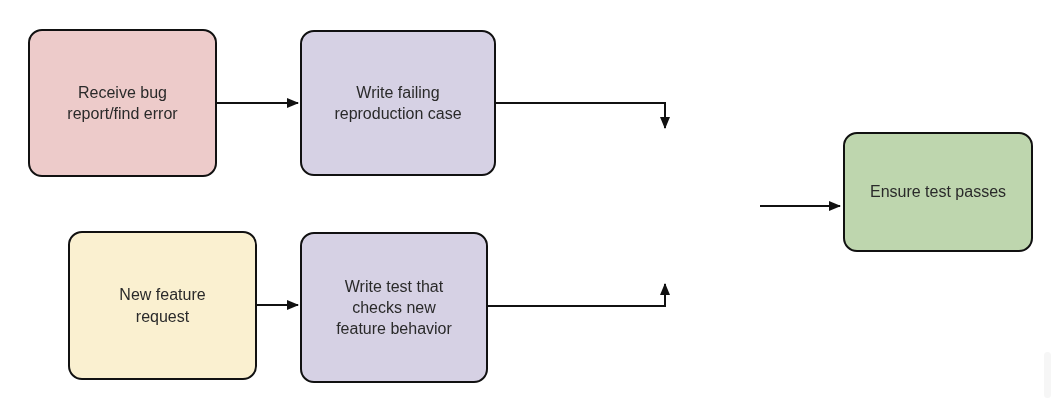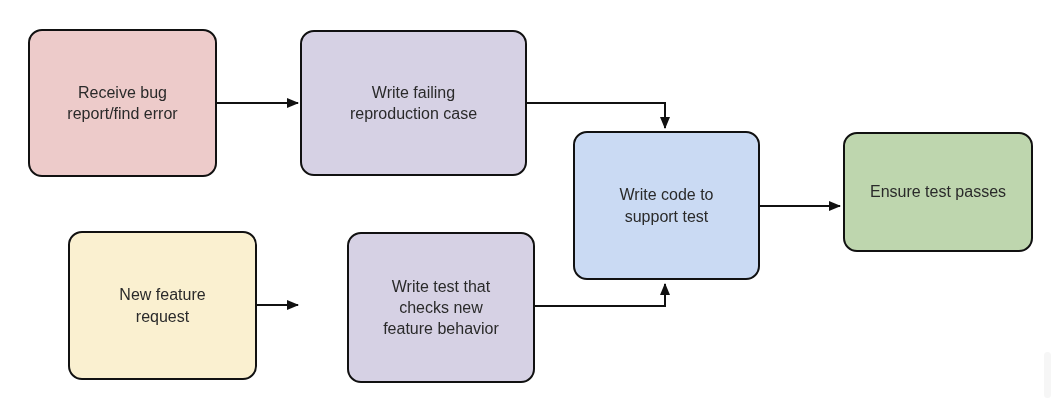--- a/index.html
+++ b/index.html
@@ -20,21 +20,21 @@
     align-items: center;
     justify-content: center;
     text-align: center;
     color: #2a2a2a;
     font-size: 16px;
     line-height: 1.32;
     white-space: pre-line;
     padding: 8px;
   }
   #n1 { left: 28px;  top: 29px;  width: 189px; height: 148px; }
-  #n2 { left: 300px; top: 30px;  width: 227px; height: 146px; }
+  #n2 { left: 300px; top: 30px;  width: 196px; height: 146px; }
   #n3 { left: 28px;  top: 231px; width: 189px; height: 149px; margin-left: 40px; }
   #n4 { left: 300px; top: 232px; width: 188px; height: 151px; }
   #n5 { left: 573px; top: 131px; width: 187px; height: 149px; }
   #n6 { left: 843px; top: 132px; width: 190px; height: 120px; text-align: center; }
   #edges {
     position: absolute;
     left: 0; top: 0;
     width: 1056px; height: 403px;
     pointer-events: none;
   }
@@ -66,23 +66,21 @@
 
   <div id="n1" class="node" style="background: rgb(237, 203, 202);">Receive bug
 report/find error</div>
 
   <div id="n2" class="node" style="background: rgb(214, 209, 228);">Write failing
 reproduction case</div>
 
   <div id="n3" class="node" style="background: rgb(250, 240, 208);">New feature
 request</div>
 
-  <div id="n4" class="node" style="background: rgb(214, 209, 228); margin-left: 47px;">Write test that
+  <div id="n4" class="node" style="background: rgb(214, 209, 228);">Write test that
 checks new
 feature behavior</div>
 
-  <div id="n5" class="node" style="background: rgb(202, 218, 243);">Write code to
-support test</div>
 
   <div id="n6" class="node" style="background: rgb(190, 214, 174);">Ensure test passes</div>
 
   <div id="scroll-thumb"></div>
 </div>
 
 </body></html>

